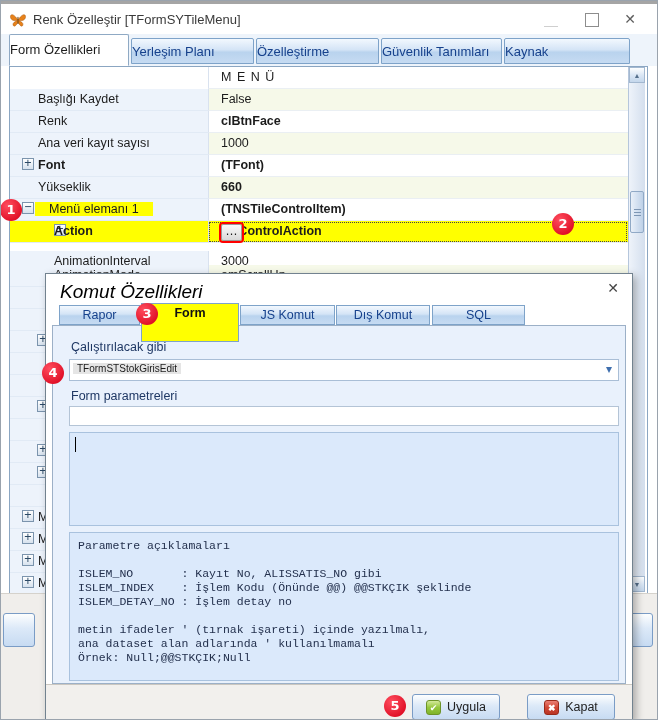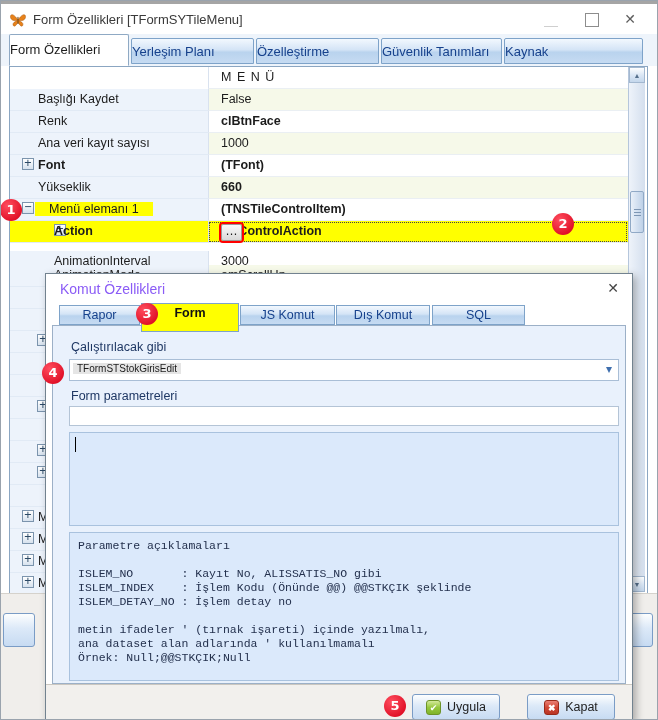--- a/index.html
+++ b/index.html
@@ -60,26 +60,26 @@
   .sb-grip{position:absolute;left:3px;top:17px;width:7px;height:8px;
       background:repeating-linear-gradient(#7d96b4 0 1px,transparent 1px 3px);}
   
   .bottombar{position:absolute;left:0;top:592px;right:0;height:128px;background:#f0eeeb;
       border-top:1px solid #d5d2cc;}
   .pbtn{position:absolute;top:612px;height:34px;border:1px solid #7a9cc6;border-radius:3px;
       background:linear-gradient(#fdfefe,#dce9f8 45%,#c7dbf2);box-sizing:border-box;}
   
   .dlg{position:absolute;left:44px;top:272px;width:588px;height:448px;background:#fff;
       border:1px solid #72828f;box-shadow:3px 3px 8px rgba(0,0,0,.30);z-index:10;box-sizing:border-box;}
-  .dlg-title{position:absolute;left:14px;top:7px;font-size:14px;color:#8b5cf6;}
+  .dlg-title{position:absolute;left:14px;top:7px;font-size:19px;color:#000000;font-style:italic;}
   .dlg-close{position:absolute;right:13px;top:6px;font-size:14px;color:#444;}
   .dtab{position:absolute;top:31px;height:20px;border:1px solid #7ea3c9;
       background:linear-gradient(#f2f8fe,#d4e4f6 45%,#b9d3ee 55%,#c6dbf2);color:#16418c;
       font-size:12.5px;line-height:19px;text-align:center;box-sizing:border-box;}
-  .dtab.active{top:29px;height:29px;background:#ffff00;color:#111;font-weight:bold;z-index:2;}
+  .dtab.active{top:29px;height:39px;background:#ffff00;color:#111;font-weight:bold;z-index:2;}
   .dpanel{position:absolute;left:6px;top:51px;width:574px;height:359px;background:#e9f1fc;
       border:1px solid #9cb0c7;box-sizing:border-box;}
   .dlabel{position:absolute;font-size:12.5px;color:#1f3864;}
   .combo{position:absolute;left:16px;top:33px;width:550px;height:22px;background:#fff;
       border:1px solid #a9bed6;box-sizing:border-box;}
   .combo-val{position:absolute;left:3px;top:3px;font-size:10px;background:#e5e5e5;padding:0 4px;}
   .combo-arrow{position:absolute;right:6px;top:2px;color:#3f6fae;font-size:12px;}
   .dinput{position:absolute;left:16px;top:80px;width:550px;height:20px;background:#fff;
       border:1px solid #b4c4d6;box-sizing:border-box;}
   .dtextarea{position:absolute;left:16px;top:106px;width:550px;height:94px;background:#dbe9fb;
@@ -106,32 +106,32 @@
 </head>
 <body>
 
 <div class="screen">
 
   <div class="titlebar">
     <svg class="app-icon" viewBox="0 0 20 20">
       <path d="M10 10 C4 1 0.5 4 2 8 C3.2 11 7 11 9.5 10 C7 12 3.5 13 4.8 16 C6 18.5 9 15 10 12 C11 15 14 18.5 15.2 16 C16.5 13 13 12 10.5 10 C13 11 16.8 11 18 8 C19.5 4 16 1 10 10 Z" fill="#e8821a" stroke="#a85a10" stroke-width="0.6"></path>
       <rect x="9.4" y="6.5" width="1.2" height="8" rx="0.6" fill="#7a4a12"></rect>
     </svg>
-    <span class="title-text">Form Özellikleri [TFormSYTileMenu]</span>
+    <span class="title-text">Renk Özelleştir [TFormSYTileMenu]</span>
     <span class="win-min">—</span>
     <span class="win-max"></span>
     <span class="win-close">✕</span>
   </div>
 
   <div class="tabbar">
     <div class="tab active" style="left:8px;width:120px;">Form Özellikleri</div>
     <div class="tab" style="left:130px;width:123px;">Yerleşim Planı</div>
     <div class="tab" style="left:255px;width:123px;">Özelleştirme Geçmişi</div>
     <div class="tab" style="left:380px;width:121px;">Güvenlik Tanımları</div>
-    <div class="tab" style="left:503px;width:139px;">Kaynak</div>
+    <div class="tab" style="left:503px;width:126px;">Kaynak</div>
   </div>
 
   <div class="grid">
 
     <div class="row" style="top:0px;">
       <div class="val w">
           <span class="sp">M E N Ü</span>
         </div>
     </div>
     <div class="row" style="top:22px;">

